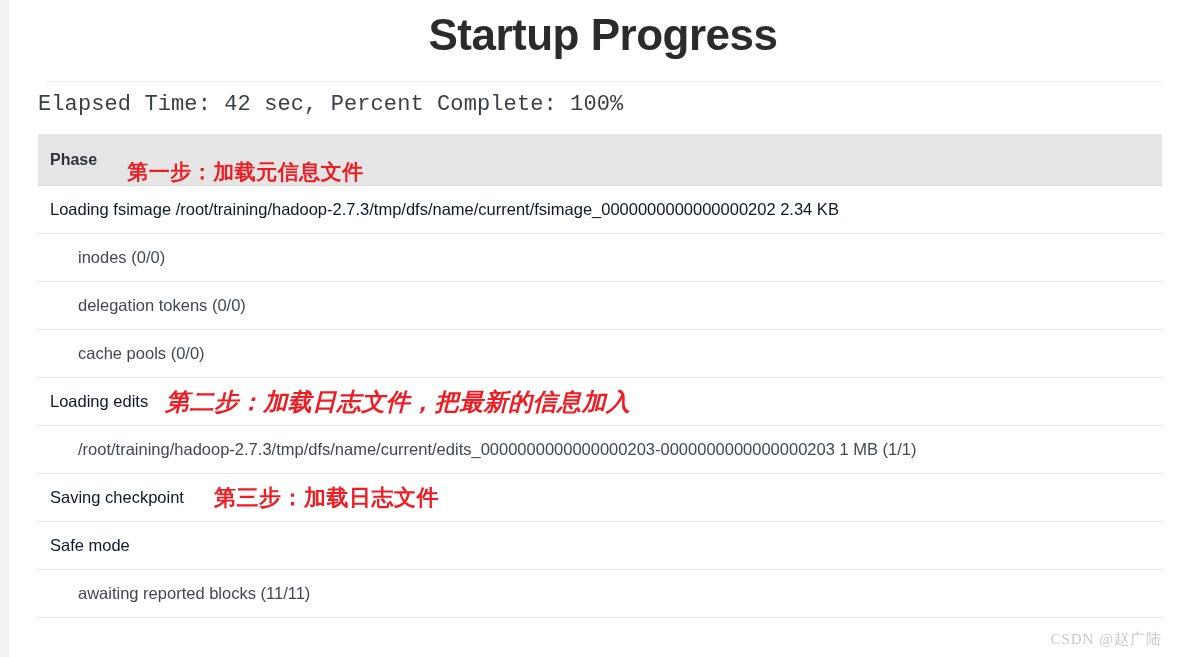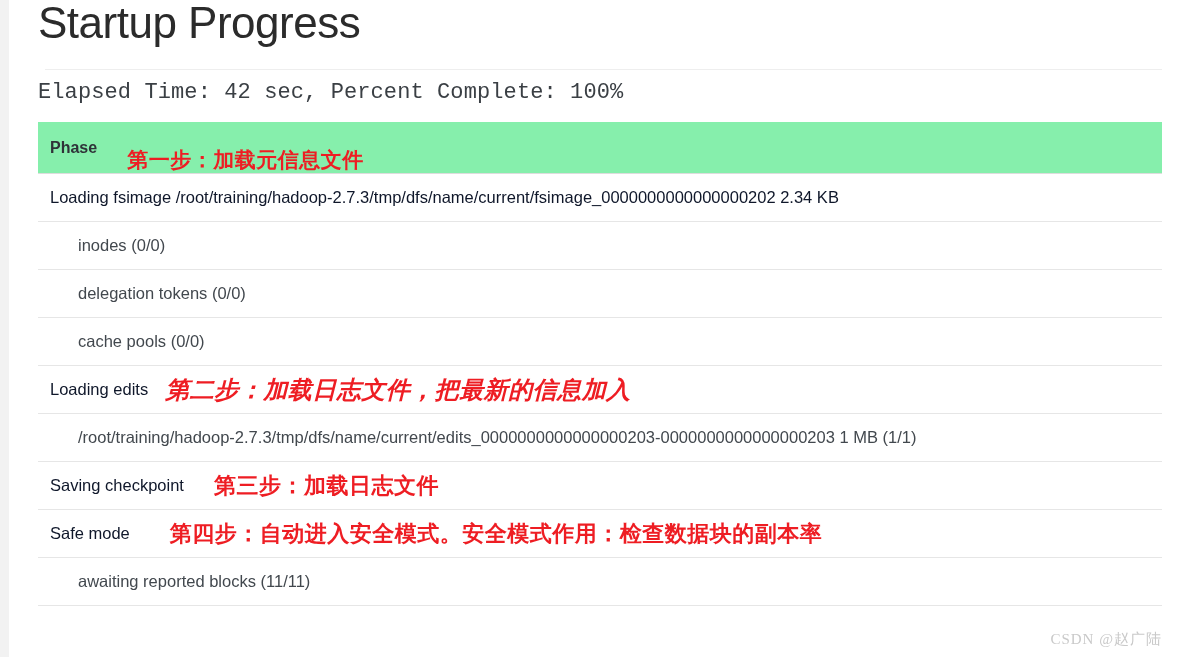--- a/index.html
+++ b/index.html
@@ -30,26 +30,28 @@
     height: 657px;
   }
   .content {
     position: absolute;
     left: 38px;
     top: 0;
     width: 1130px;
   }
   h1.page-title {
     font-size: 44px;
-    font-weight: 400;
+    font-weight: 700;
     line-height: 1.05;
     letter-spacing: -0.5px;
     margin: 0;
+    padding-top: 12px;
     color: #2b2b2b;
     font-family: "Liberation Sans", "DejaVu Sans", sans-serif;
+    text-align: center;
   }
   .title-rule {
     margin-top: 23px;
     border: 0;
     border-top: 1px solid #eeeeee;
     width: 1117px;
   }
   .elapsed {
     margin-top: 10px;
     font-size: 22px;
@@ -65,21 +67,21 @@
     border-collapse: collapse;
     table-layout: fixed;
   }
   .row {
     position: relative;
     border-bottom: 1px solid #e6e6e6;
     height: 48px;
     box-sizing: border-box;
   }
   .row.header-row {
-    background: #86efac;
+    background: #e5e5e5;
     border-bottom: 1px solid #dddddd;
     height: 52px;
   }
   .cell {
     display: flex;
     align-items: center;
     height: 100%;
     box-sizing: border-box;
   }
   .label {
@@ -191,21 +193,20 @@
       <div class="row">
         <div class="cell">
           <span class="label bold">Saving checkpoint</span>
           <span class="annot a3">第三步：加载日志文件</span>
         </div>
       </div>
 
       <div class="row">
         <div class="cell">
           <span class="label bold">Safe mode</span>
-          <span class="annot a4">第四步：自动进入安全模式。安全模式作用：检查数据块的副本率</span>
         </div>
       </div>
 
       <div class="row">
         <div class="cell">
           <span class="label plain">awaiting reported blocks (11/11)</span>
         </div>
       </div>
 
     </div>

